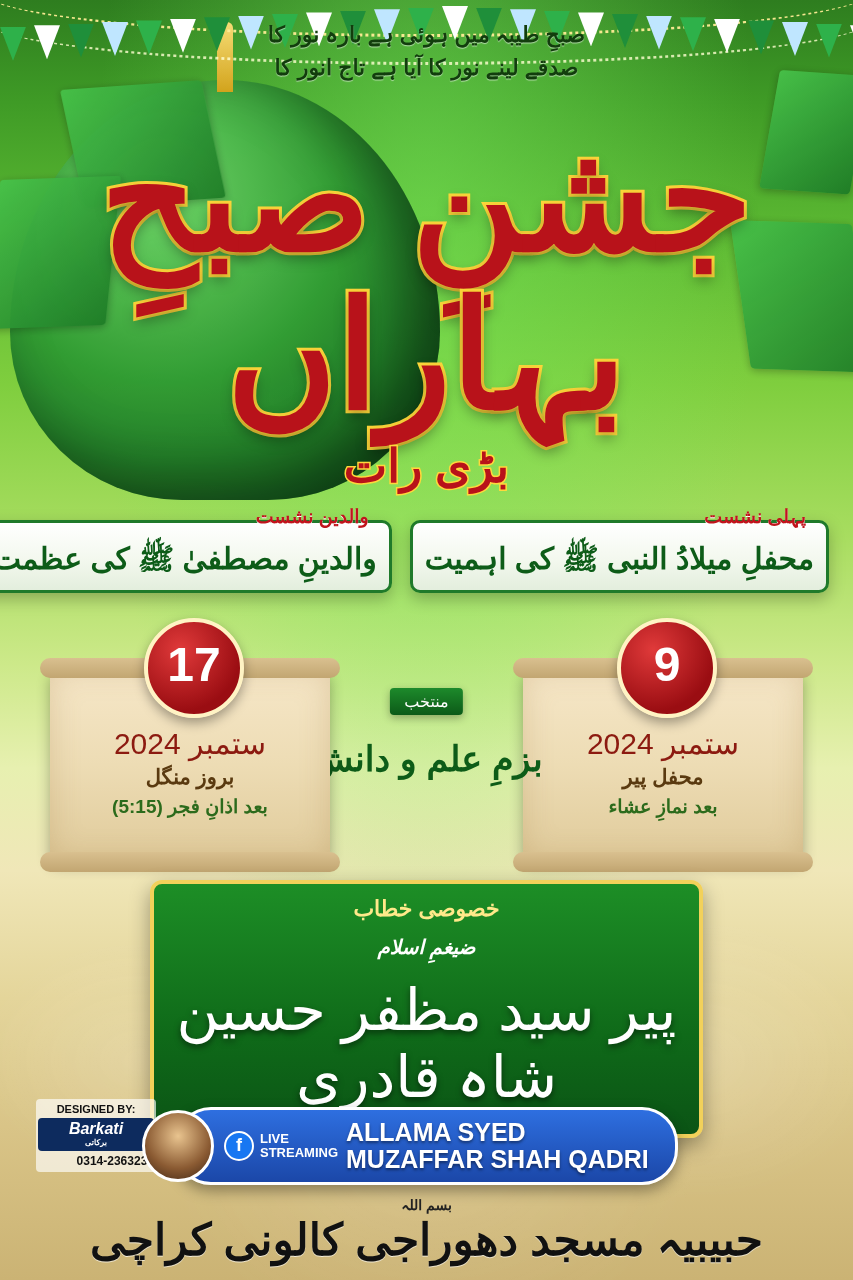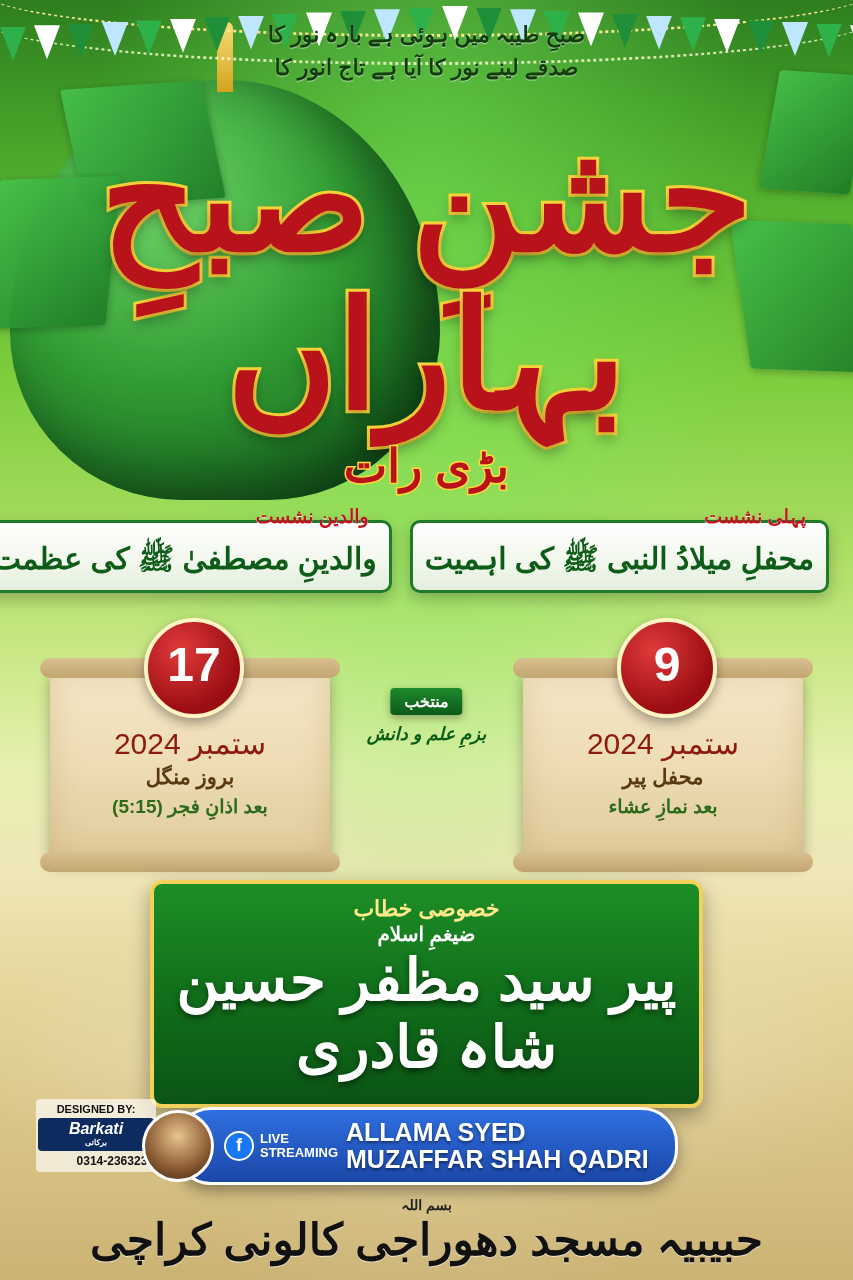--- a/index.html
+++ b/index.html
@@ -233,33 +233,32 @@
     top: 58px;
     transform: translateX(-50%);
     text-align: center;
     direction: rtl;
   }
   .middle-badge .ribbon {
     display: inline-block;
     background: linear-gradient(180deg, #1d8a2b, #0c5a18);
     color: #fff;
     font-size: 16px;
-    font-weight: bold;
+    font-weight: normal;
     padding: 4px 14px;
     border-radius: 4px;
     box-shadow: 0 3px 8px rgba(0,0,0,.3);
     text-align: right;
   }
   .middle-badge .mline {
-    margin-top: 8px;
+    margin-top: 22px;
     color: #0d5c18;
-    font-size: 18px;
+    font-size: 35px;
     font-weight: bold;
     line-height: 1.25;
-    font-style: italic;
   }
 
   
   .speaker {
     position: absolute;
     top: 880px;
     left: 150px;
     right: 150px;
     background: linear-gradient(180deg, #1d8e26 0%, #0f6a19 60%, #0b5415 100%);
     border: 4px solid #f2d15a;
@@ -271,28 +270,29 @@
   }
   .speaker .khitab {
     color: #ffe98a;
     font-size: 22px;
     font-weight: bold;
   }
   .speaker .zaigham {
     color: #ffffff;
     font-size: 20px;
     font-weight: bold;
-    margin-top: 0;
+    margin-top: 13px;
+    font-style: italic;
   }
   .speaker .name {
     color: #ffffff;
     font-size: 58px;
-    font-weight: bold;
+    font-weight: normal;
     line-height: 1.15;
-    margin-top: 1px;
+    margin-top: 18px;
     text-shadow: 0 3px 6px rgba(0,0,0,.5);
   }
 
   
   .designer {
     position: absolute;
     left: 36px;
     bottom: 108px;
     width: 116px;
     text-align: center;

